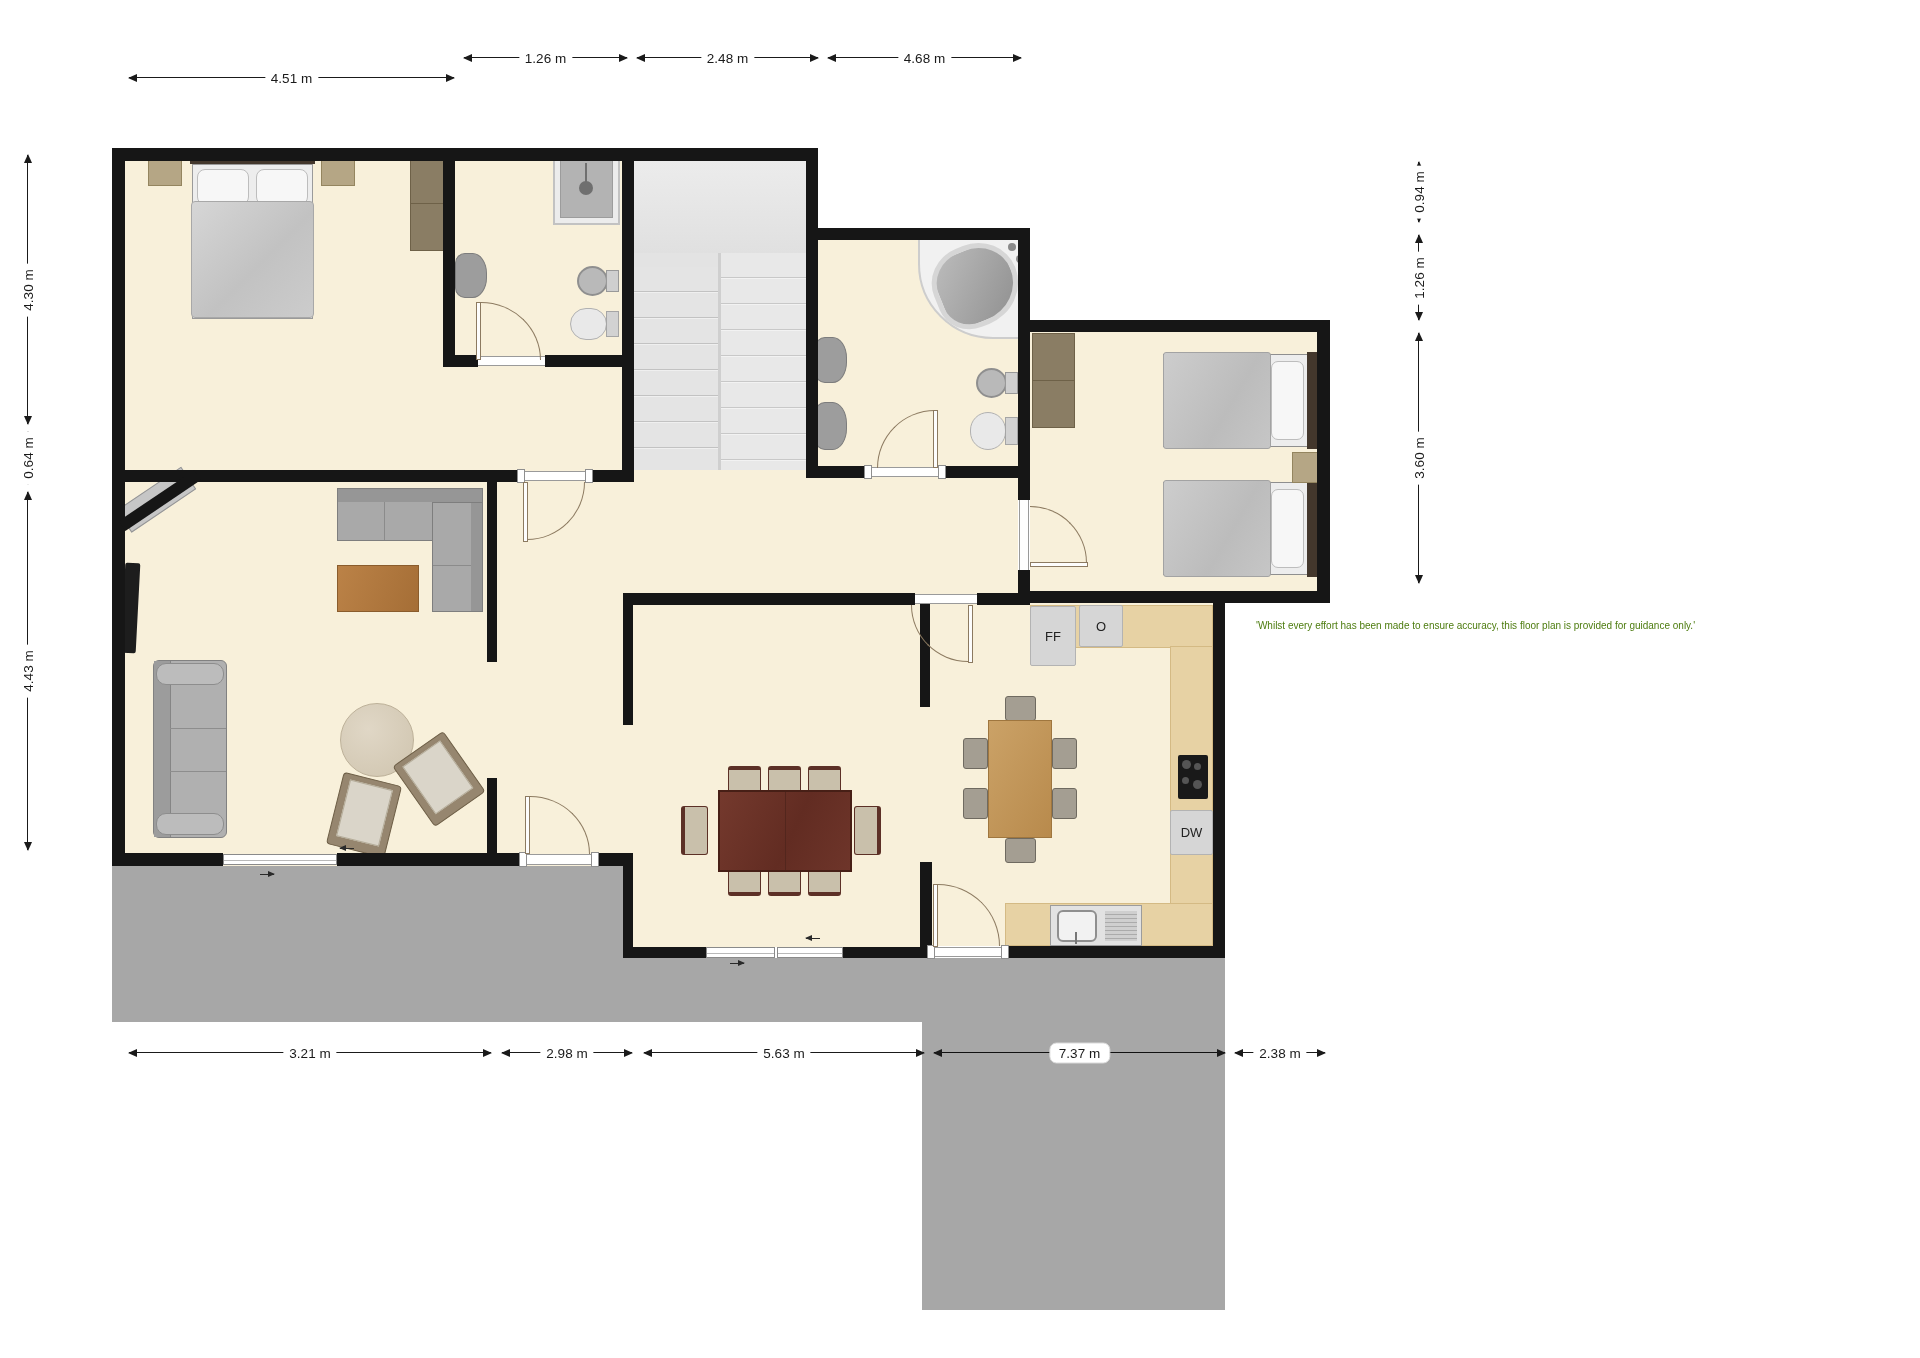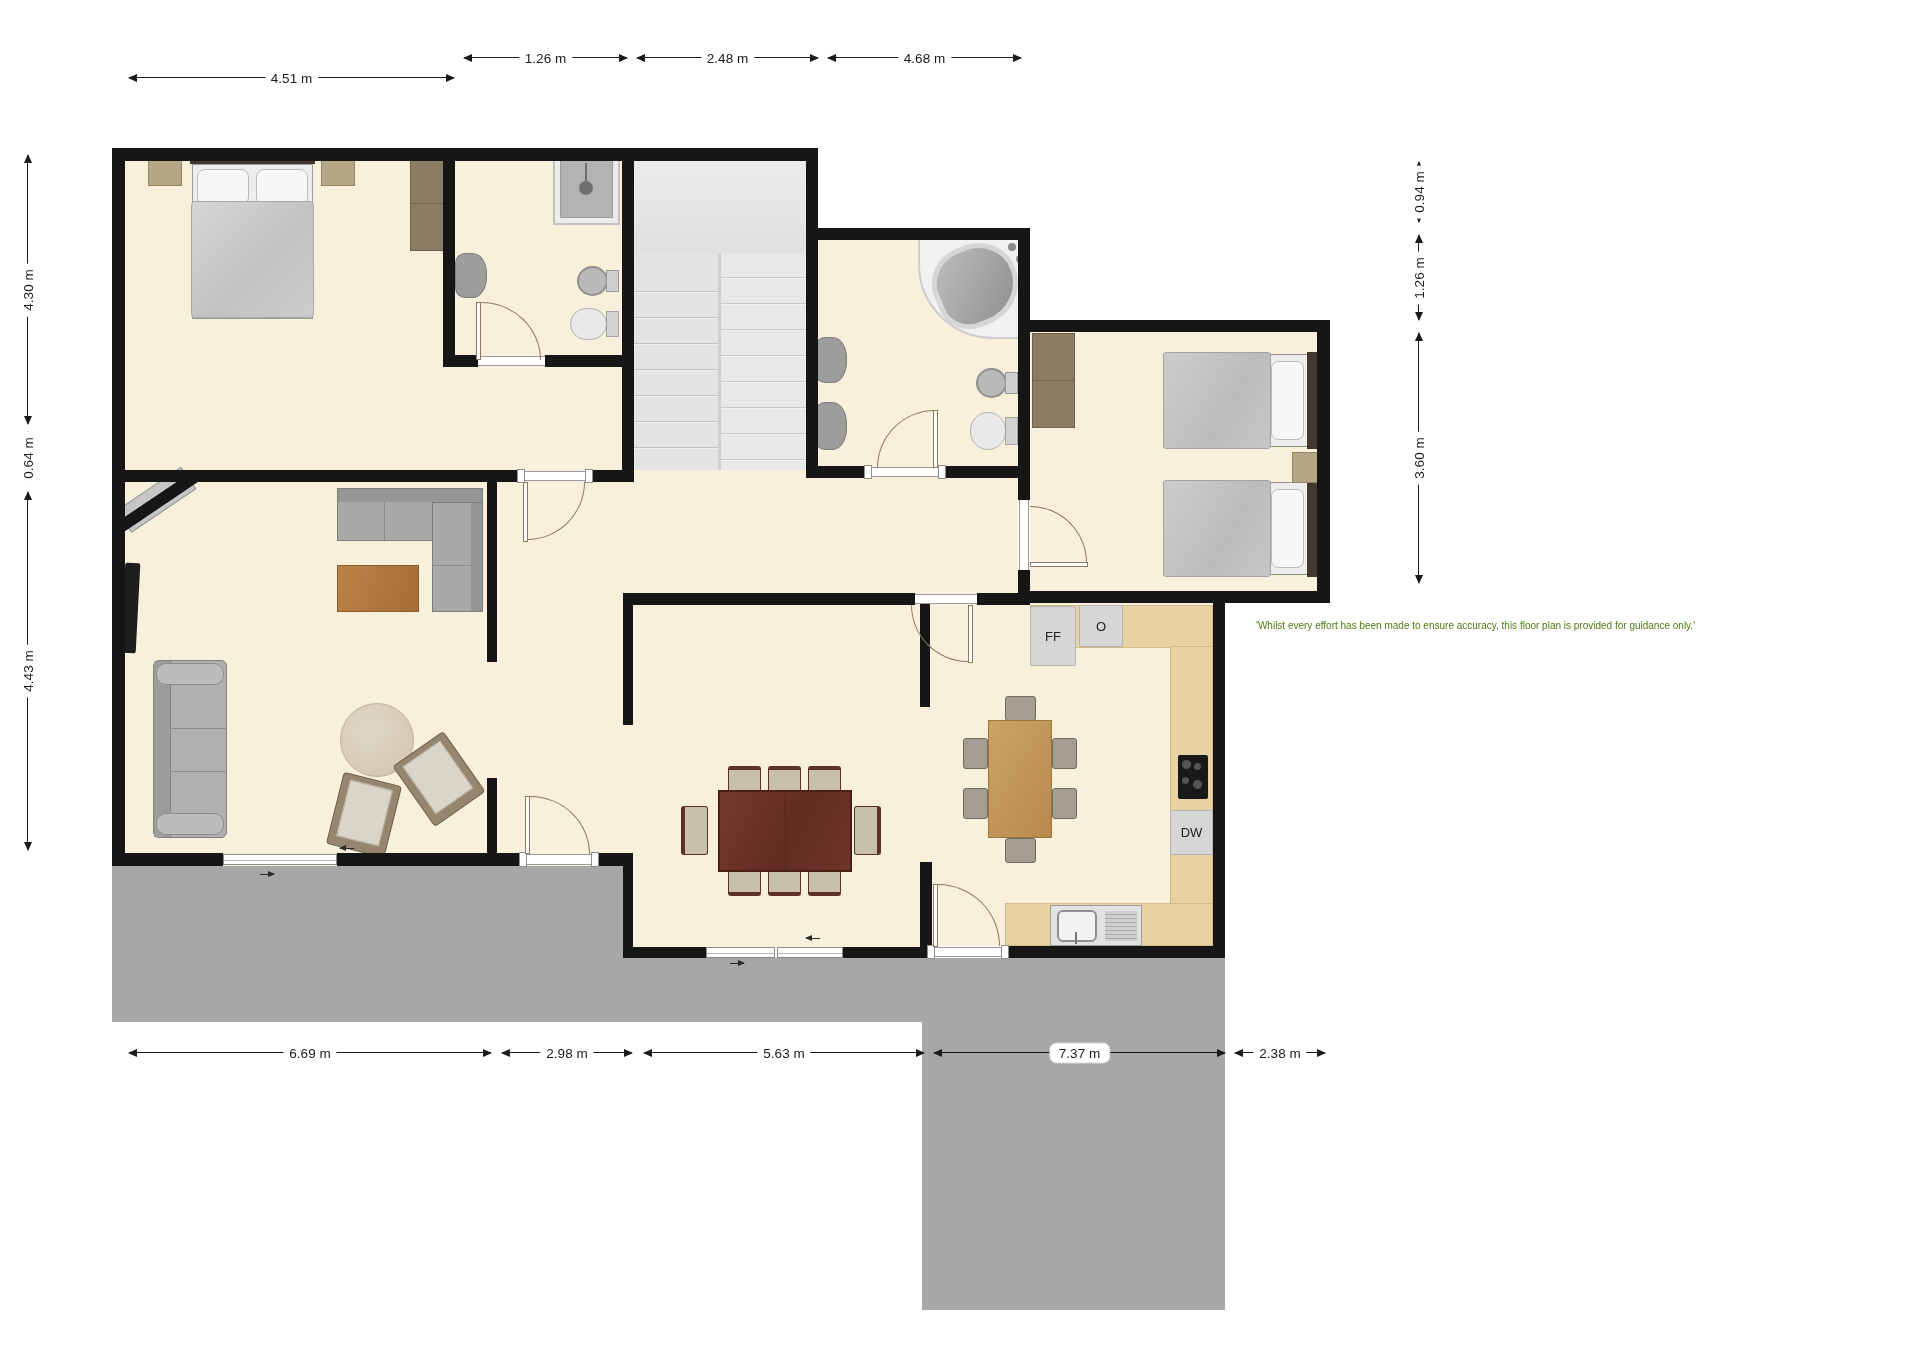--- a/index.html
+++ b/index.html
@@ -318,21 +318,21 @@
   </div>
   <div class="dim-h" style="left:828px;top:57px;width:193px;">
     <span class="ah ah-l"></span>
       <span class="ah ah-r"></span>
     <span class="dlab">4.68 m</span>
   </div>
 
   <div class="dim-h" style="left:129px;top:1052px;width:362px;">
     <span class="ah ah-l"></span>
       <span class="ah ah-r"></span>
-    <span class="dlab">6.69 m</span>
+    <span class="dlab">3.21 m</span>
   </div>
   <div class="dim-h" style="left:502px;top:1052px;width:130px;">
     <span class="ah ah-l"></span>
       <span class="ah ah-r"></span>
     <span class="dlab">2.98 m</span>
   </div>
   <div class="dim-h" style="left:644px;top:1052px;width:280px;">
     <span class="ah ah-l"></span>
       <span class="ah ah-r"></span>
     <span class="dlab">5.63 m</span>

